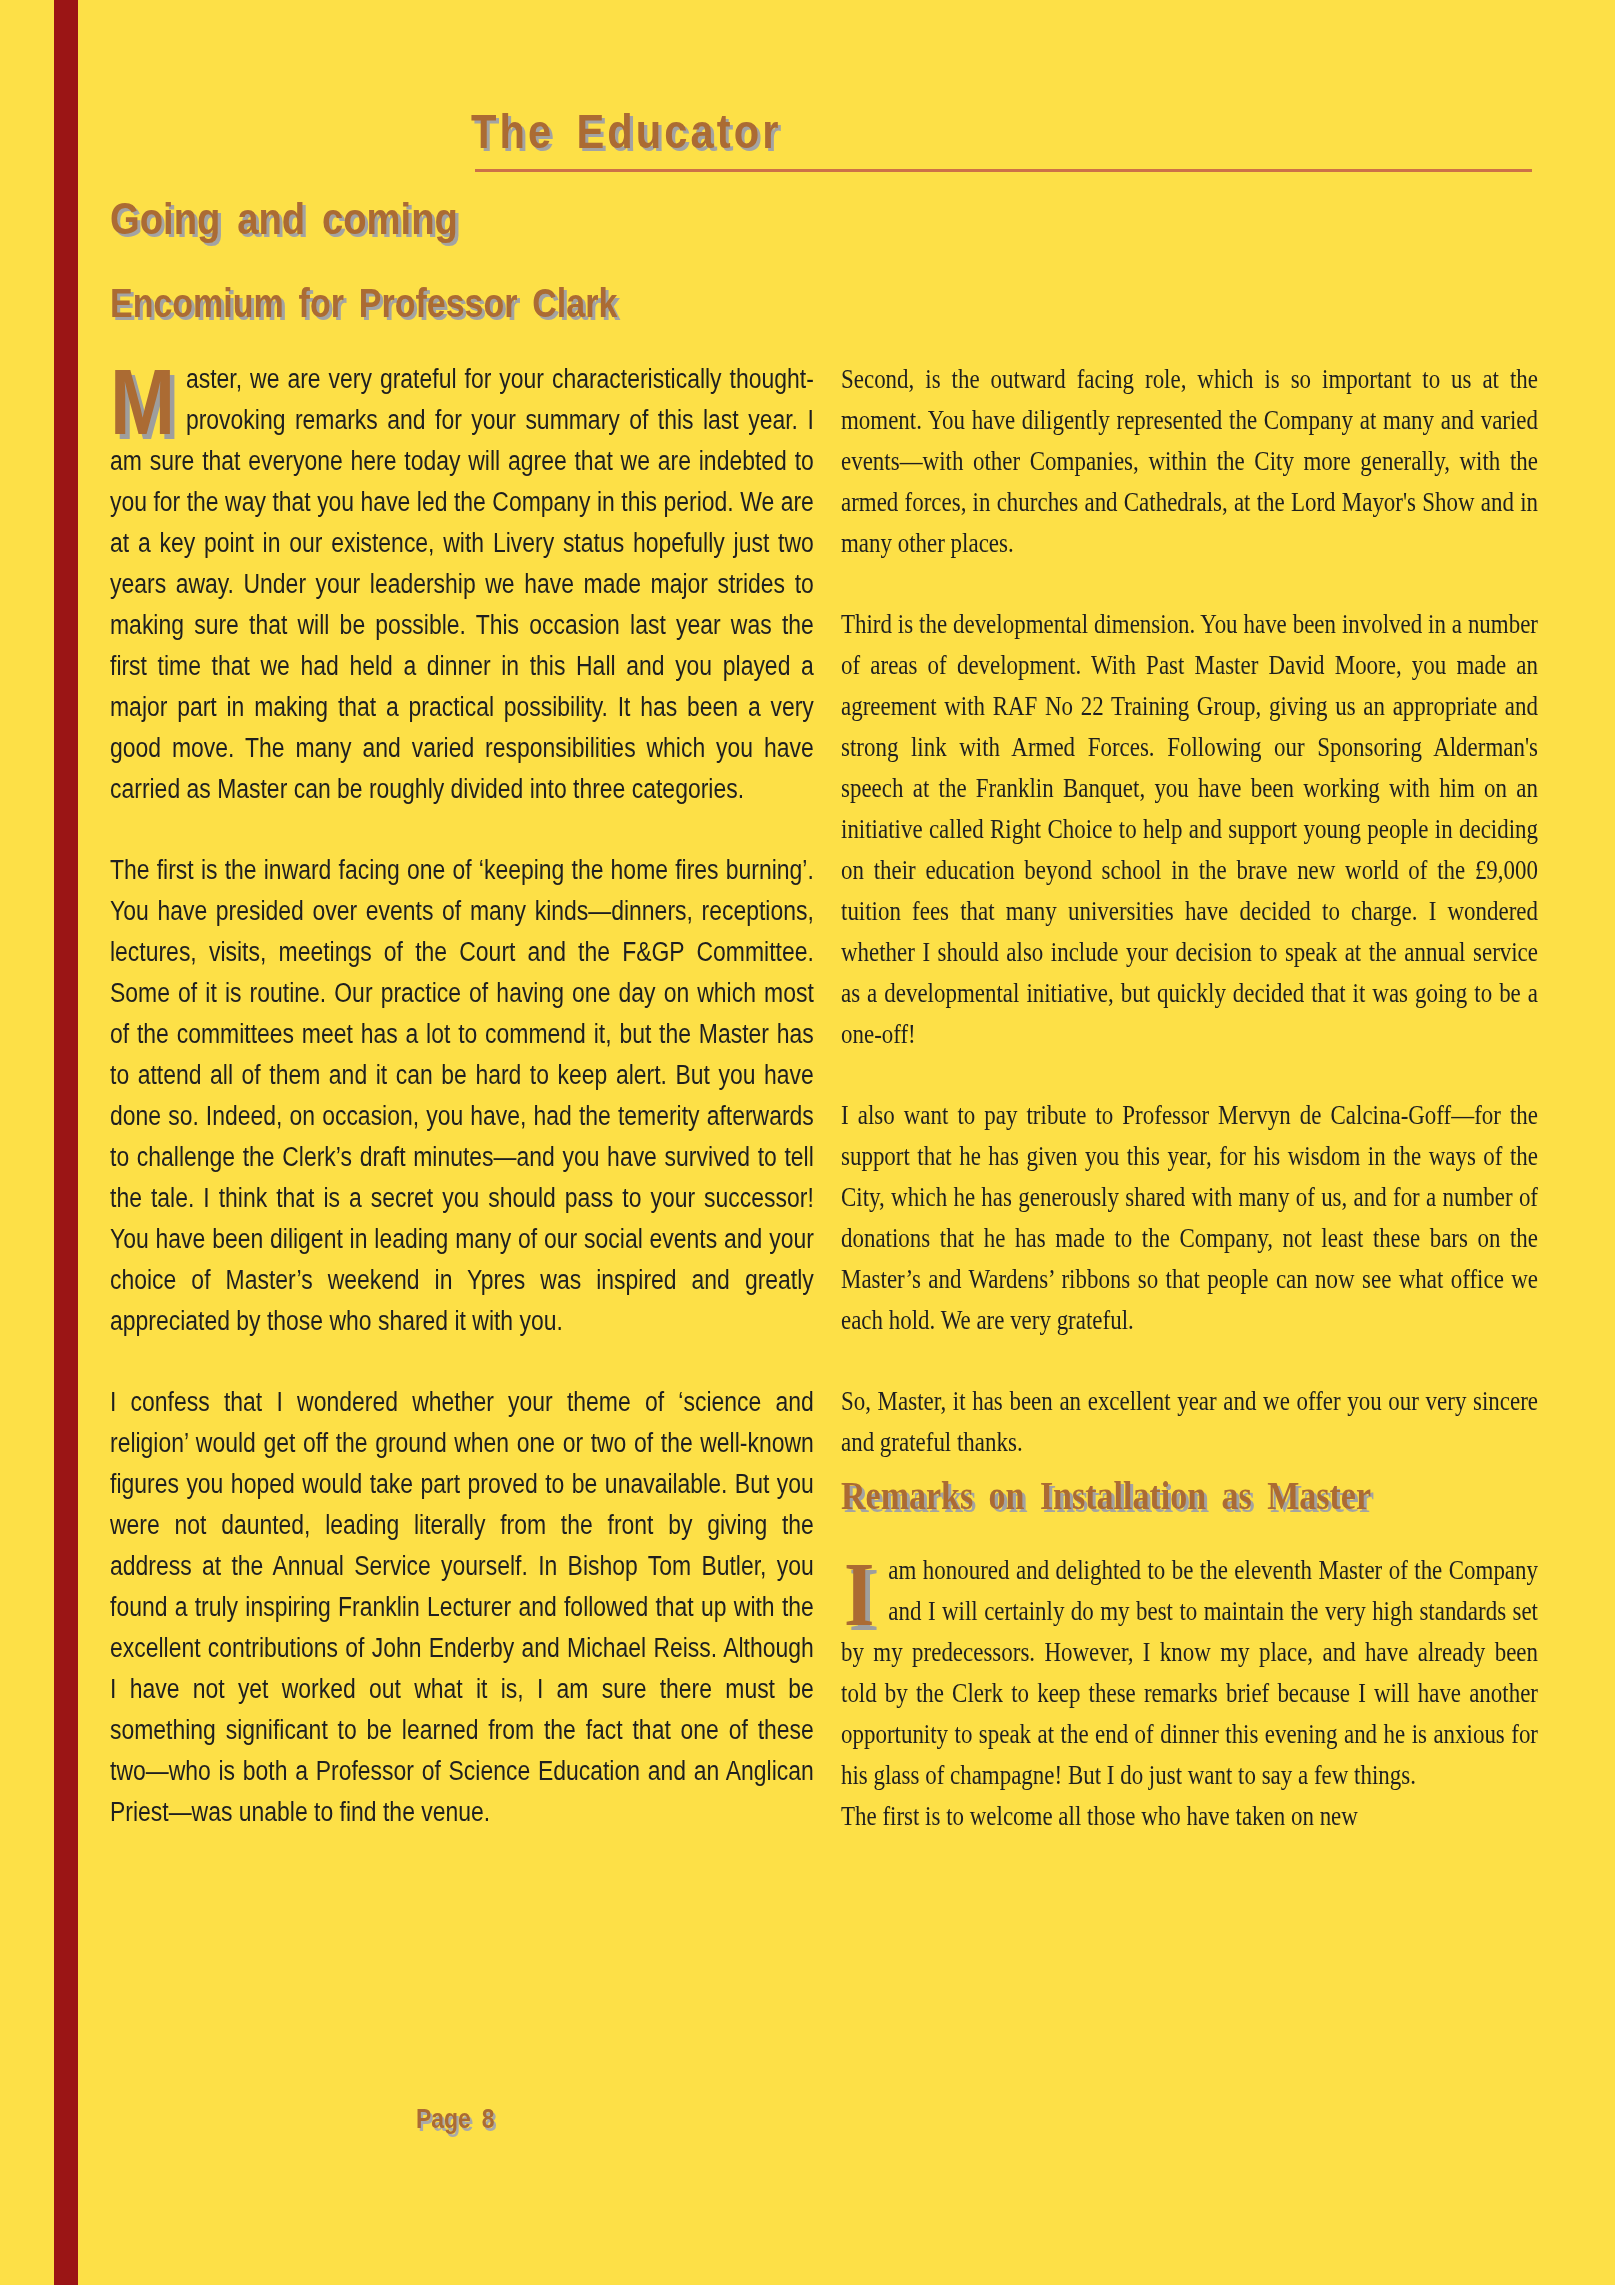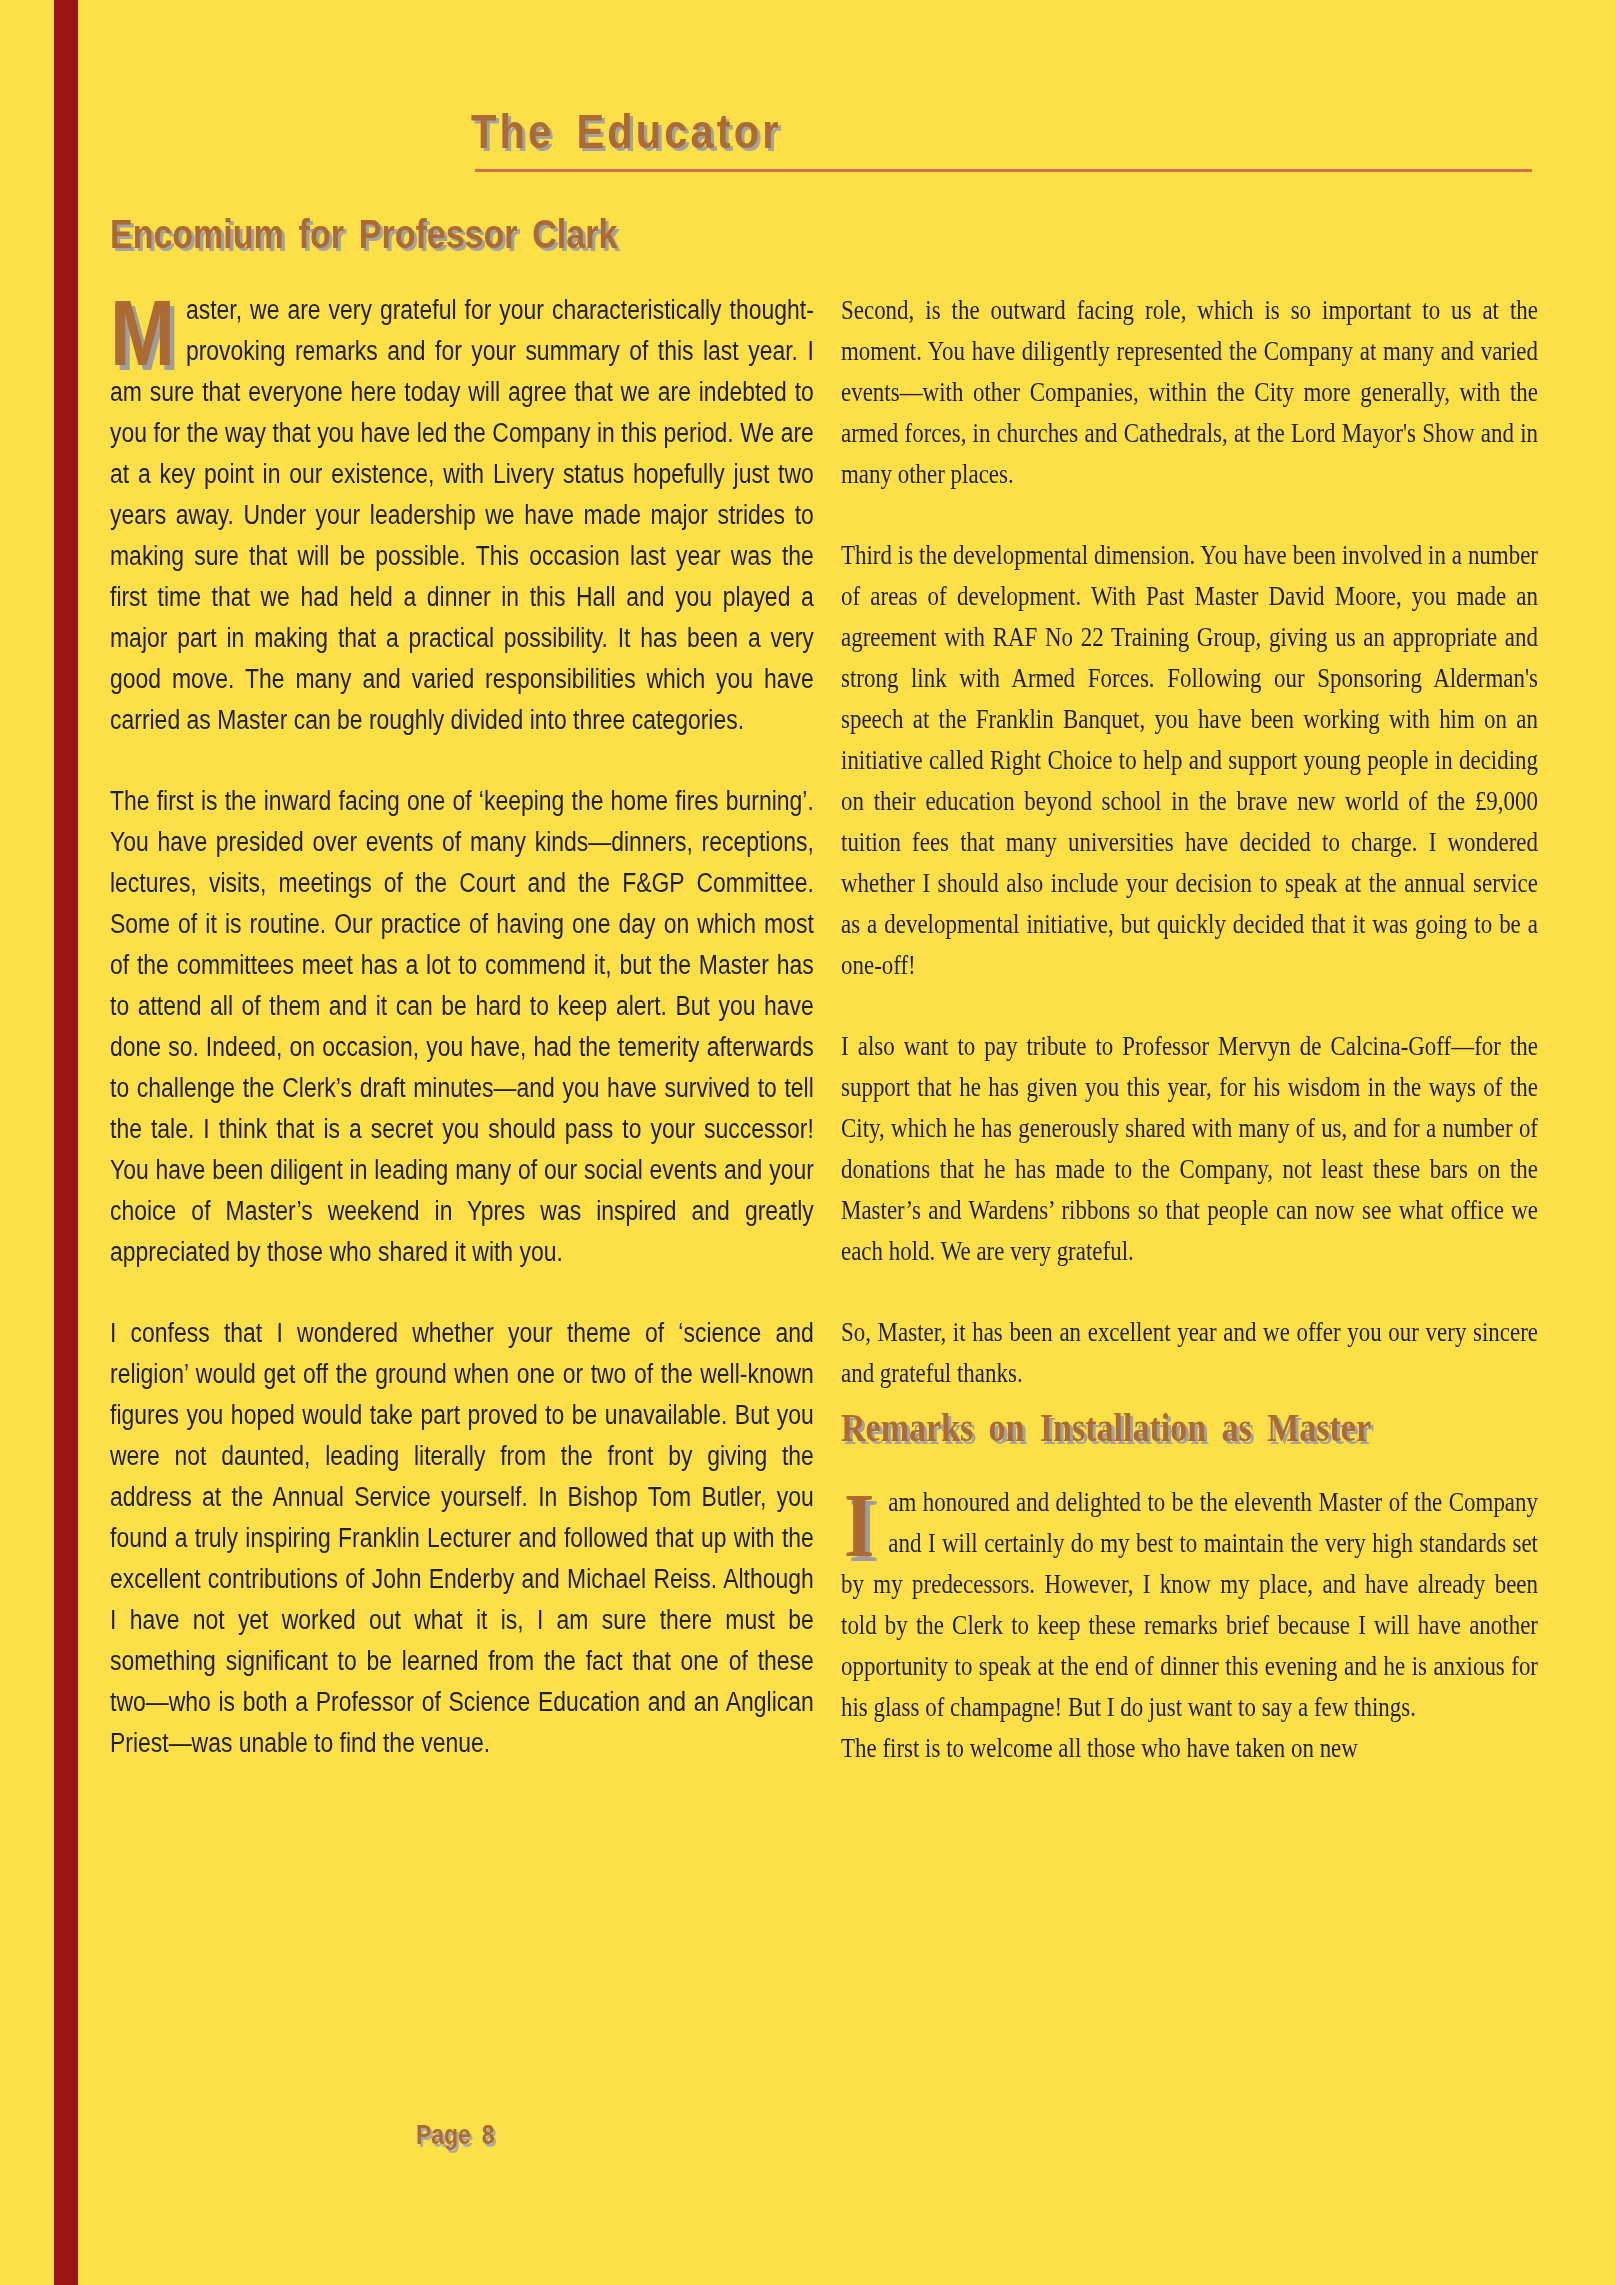--- a/index.html
+++ b/index.html
@@ -77,36 +77,39 @@
     margin:12.7px 0 33px 0;
     font-size:40px;font-weight:bold;line-height:1.05;
     word-spacing:8.1px;
     color:#ab6b33;text-shadow:3.6px 2.7px 0 #a3a3a3;
   }
   .page-footer{
     position:absolute;top:2104px;left:110px;width:704px;
     text-align:center;
     font-size:27px;font-weight:bold;
     word-spacing:5.4px;
-    color:#ab6b33;text-shadow:2.7px 2.7px 0 #a9a9a9;margin-top:16px;
+    color:#ab6b33;text-shadow:2.7px 2.7px 0 #a9a9a9;
   }
 </style>
 </head>
 <body>
 
 <div class="page">
   <div class="red-bar"></div>
 
   <div class="content">
 
     <div class="masthead-title">
       <span class="cx">The Educator</span>
     </div>
     <div class="masthead-rule"></div>
 
+    <div class="article-title">
+      <span class="cx">Going and coming</span>
+    </div>
 
 
     <div class="section-heading-top">
       <span class="cx">Encomium for Professor Clark</span>
     </div>
 
     <div class="columns">
 
       <div class="col col-left">
         <div class="col-inner-left">

